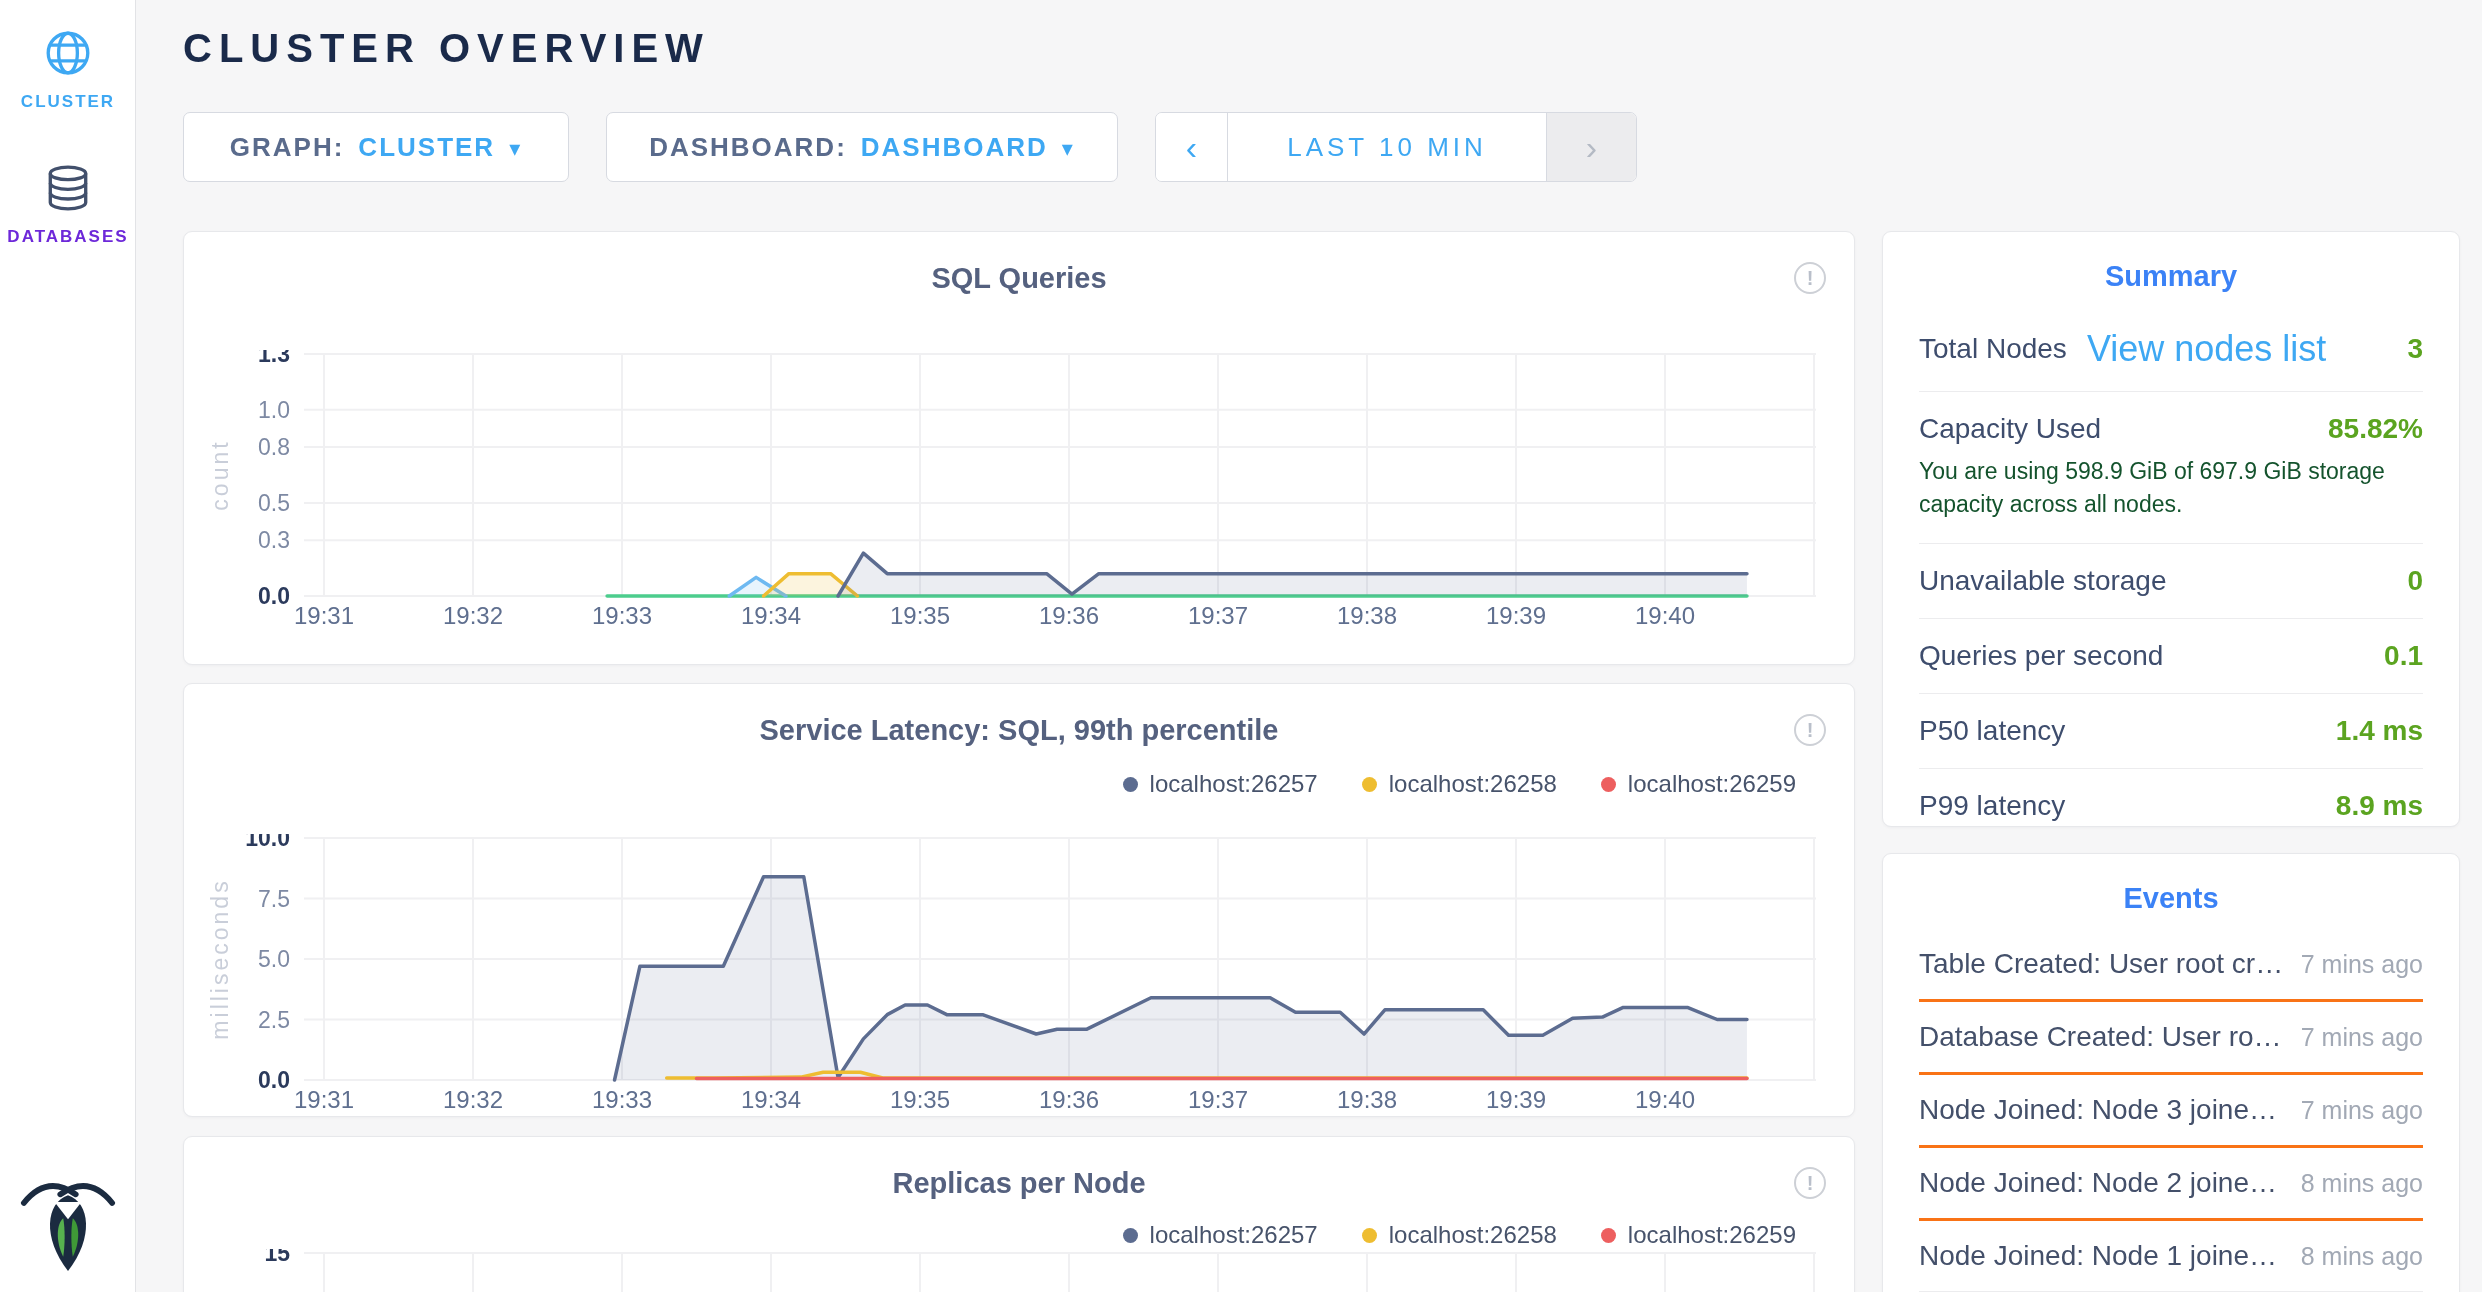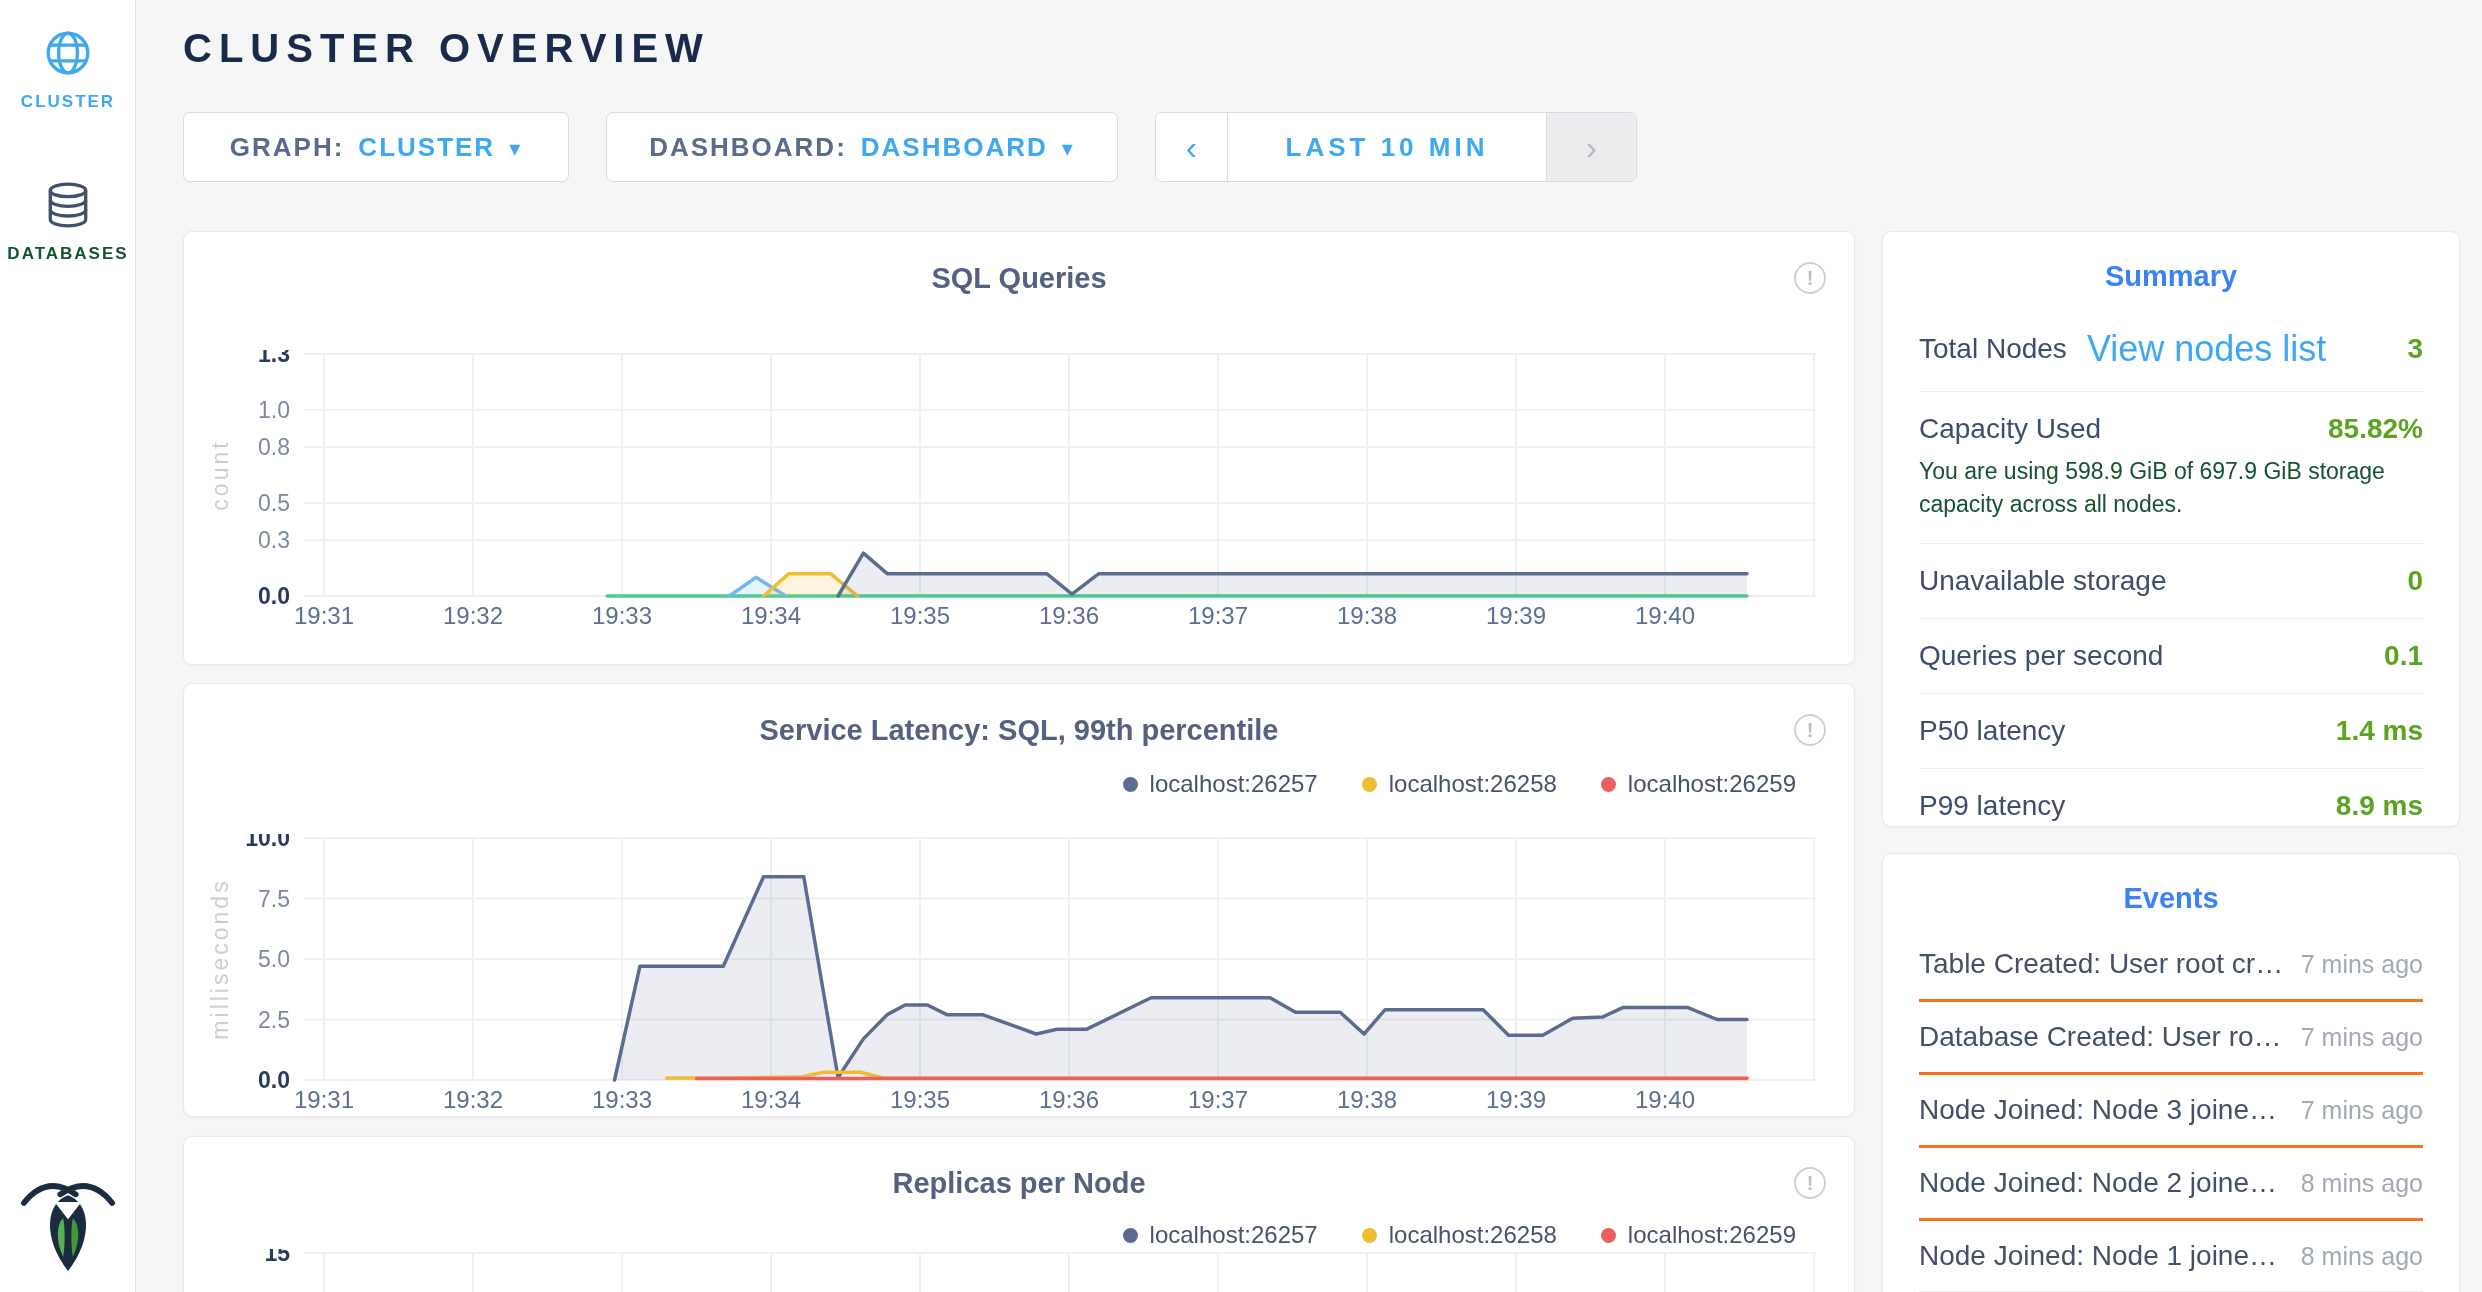--- a/index.html
+++ b/index.html
@@ -7,41 +7,41 @@
   body {
     position:relative; background:#f6f6f7; overflow:hidden;
     font-family:"Liberation Sans", sans-serif; color:#3e4d6d;
   }
   
   .sidebar { position:absolute; left:0; top:0; width:136px; height:1292px;
     background:#fff; border-right:1px solid #e2e3e6; z-index:5; }
   .nav-item { position:absolute; left:0; width:136px; text-align:center; cursor:pointer; }
   .nav-item .nav-label { display:block; margin-top:10px; font-size:17px; font-weight:700; letter-spacing:2px; }
   .nav-cluster { top:28px; color:#3ea8f3; }
-  .nav-databases { top:180px; color:#14532d;text-align:center; }
+  .nav-databases { top:163px; color:#6d28d9;text-align:center; }
   .logo-wrap { position:absolute; left:0; top:1178px; width:136px; text-align:center; }
   
   .page-title { position:absolute; left:183px; top:26px; font-size:40px; font-weight:800;
     letter-spacing:7px; color:#1a2a4a; }
   .controls { position:absolute; left:183px; top:112px; display:flex; gap:37px; }
   .dropdown { height:70px; background:#fff; border:1px solid #d7dae1; border-radius:7px;
     display:flex; align-items:center; justify-content:center; gap:14px; cursor:pointer;
     font-size:26px; letter-spacing:2px; }
   .dd-graph { width:386px; }
   .dd-dashboard { width:512px; }
   .dd-label { color:#5a6b8c; font-weight:600; }
   .dd-value { color:#3ea8f3; font-weight:700; }
   .caret { color:#3ea8f3; font-size:22px; margin-top:4px; }
   .time-sel { width:482px; height:70px; background:#fff; border:1px solid #d7dae1;
     border-radius:7px; display:flex; overflow:hidden; }
   .ts-btn { width:72px; border:none; background:#fff; font-size:34px; cursor:pointer;
     display:flex; align-items:center; justify-content:center; }
   .ts-prev { color:#3ea8f3; border-right:1px solid #d7dae1; }
   .ts-label { flex:1; display:flex; align-items:center; justify-content:center;
-    color:#3ea8f3; font-size:26px; font-weight:700; letter-spacing:4px; }
+    color:#3ea8f3; font-size:26px; font-weight:400; letter-spacing:4px; }
   .ts-next { width:90px; color:#b4bac4; background:#ececee; border-left:1px solid #d7dae1; }
   
   .card { position:absolute; background:#fff; border:1px solid #e7e8eb; border-radius:9px;
     box-shadow:0 1px 3px rgba(20,30,60,.04); }
   .chart-card { left:183px; width:1672px; }
   #sql-queries { top:231px; height:434px; }
   #service-latency { top:683px; height:434px; }
   #replicas-per-node { top:1136px; height:420px; }
   .chart-title { position:absolute; top:30px; left:0; width:100%; text-align:center;
     font-size:29px; font-weight:700; color:#55617f; }

